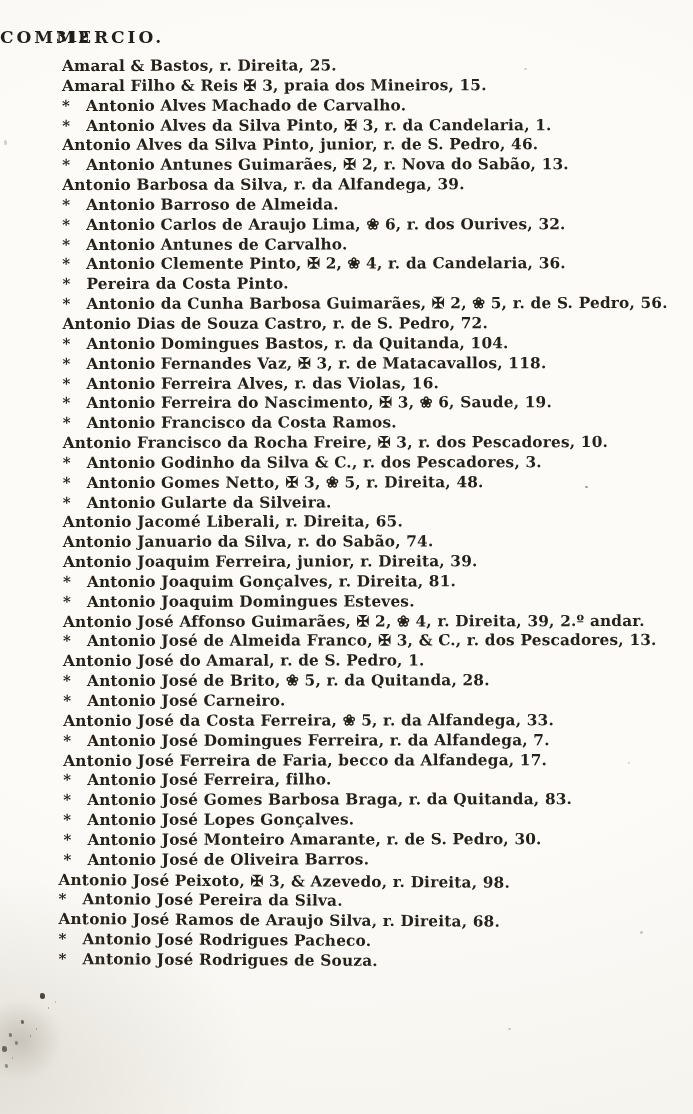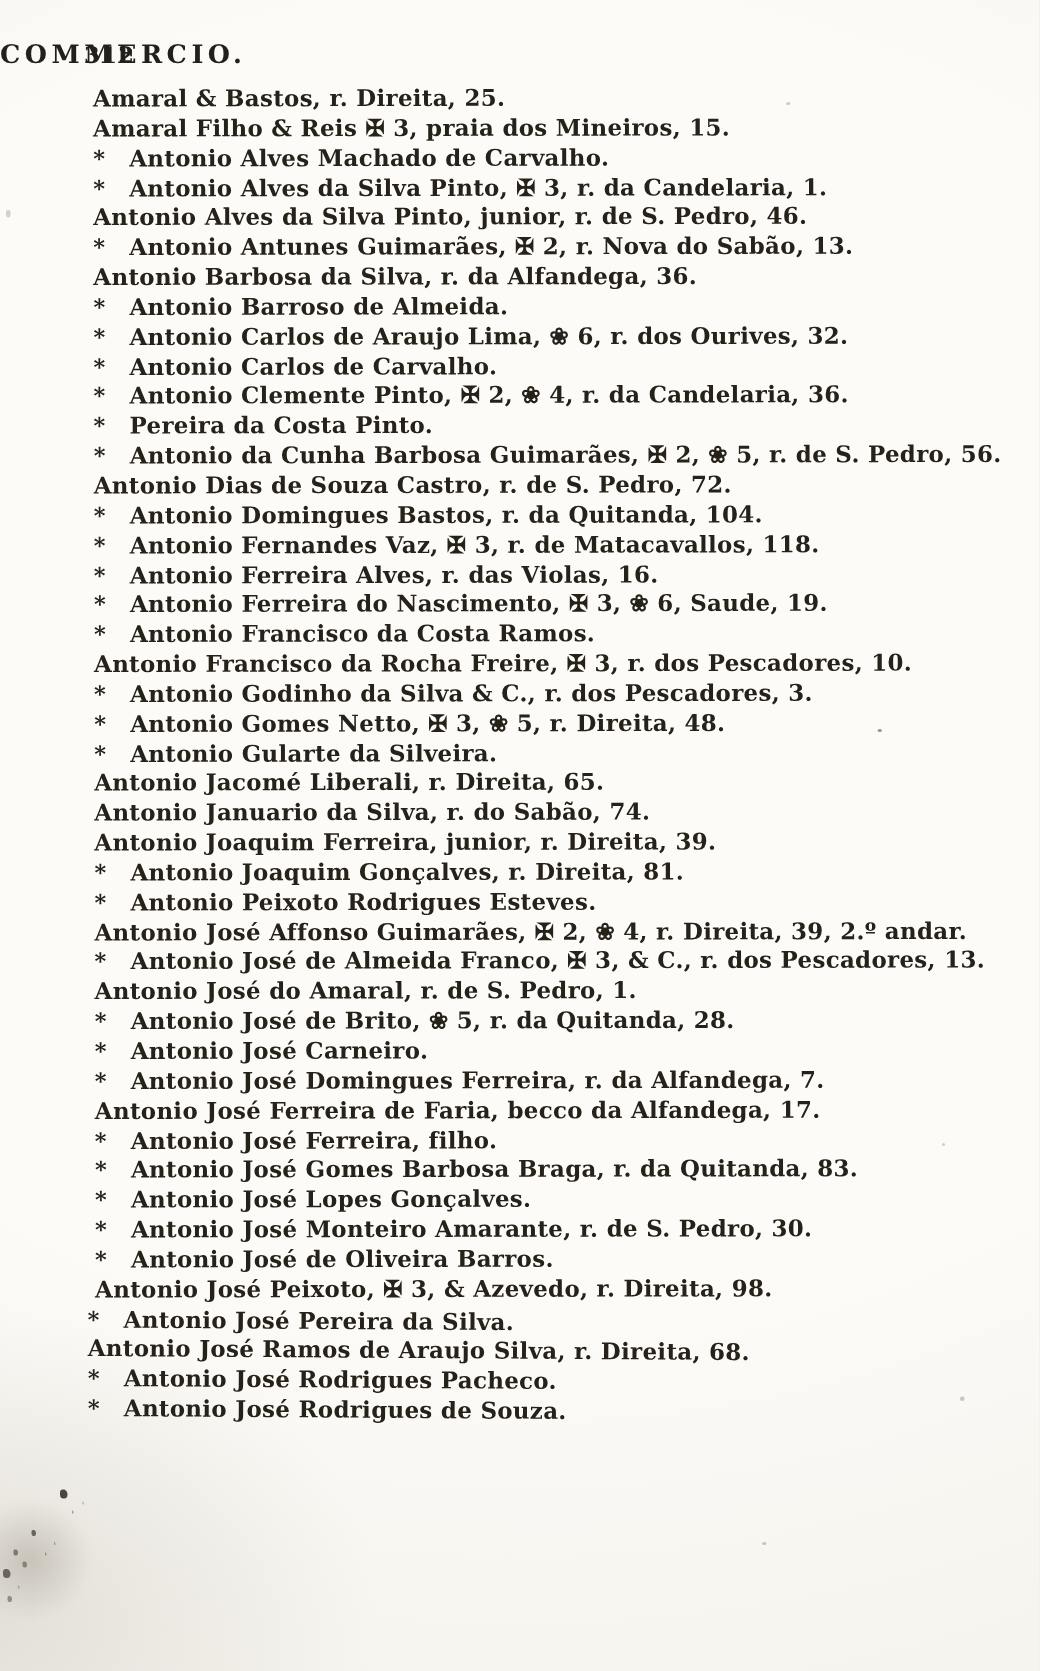--- a/index.html
+++ b/index.html
@@ -119,47 +119,48 @@
     <div class="header-title">COMMERCIO.</div>
   </div>
 
   <div class="entries">
       <div class="entry"><span class="entry-text">Amaral &amp; Bastos, r. Direita, 25.</span></div>
       <div class="entry"><span class="entry-text">Amaral Filho &amp; Reis ✠ 3, praia dos Mineiros, 15.</span></div>
       <div class="entry"><span class="star">*</span><span class="entry-text">Antonio Alves Machado de Carvalho.</span></div>
       <div class="entry"><span class="star">*</span><span class="entry-text">Antonio Alves da Silva Pinto, ✠ 3, r. da Candelaria, 1.</span></div>
       <div class="entry"><span class="entry-text">Antonio Alves da Silva Pinto, junior, r. de S. Pedro, 46.</span></div>
       <div class="entry"><span class="star">*</span><span class="entry-text">Antonio Antunes Guimarães, ✠ 2, r. Nova do Sabão, 13.</span></div>
-      <div class="entry"><span class="entry-text">Antonio Barbosa da Silva, r. da Alfandega, 36.</span></div>
+      <div class="entry"><span class="entry-text">Antonio Barbosa da Silva, r. da Alfandega, 39.</span></div>
       <div class="entry"><span class="star">*</span><span class="entry-text">Antonio Barroso de Almeida.</span></div>
       <div class="entry"><span class="star">*</span><span class="entry-text">Antonio Carlos de Araujo Lima, ❀ 6, r. dos Ourives, 32.</span></div>
-      <div class="entry"><span class="star">*</span><span class="entry-text">Antonio Carlos de Carvalho.</span></div>
+      <div class="entry"><span class="star">*</span><span class="entry-text">Antonio Antunes de Carvalho.</span></div>
       <div class="entry"><span class="star">*</span><span class="entry-text">Antonio Clemente Pinto, ✠ 2, ❀ 4, r. da Candelaria, 36.</span></div>
       <div class="entry"><span class="star">*</span><span class="entry-text">Pereira da Costa Pinto.</span></div>
       <div class="entry"><span class="star">*</span><span class="entry-text">Antonio da Cunha Barbosa Guimarães, ✠ 2, ❀ 5, r. de S. Pedro, 56.</span></div>
       <div class="entry"><span class="entry-text">Antonio Dias de Souza Castro, r. de S. Pedro, 72.</span></div>
       <div class="entry"><span class="star">*</span><span class="entry-text">Antonio Domingues Bastos, r. da Quitanda, 104.</span></div>
       <div class="entry"><span class="star">*</span><span class="entry-text">Antonio Fernandes Vaz, ✠ 3, r. de Matacavallos, 118.</span></div>
       <div class="entry"><span class="star">*</span><span class="entry-text">Antonio Ferreira Alves, r. das Violas, 16.</span></div>
       <div class="entry"><span class="star">*</span><span class="entry-text">Antonio Ferreira do Nascimento, ✠ 3, ❀ 6, Saude, 19.</span></div>
       <div class="entry"><span class="star">*</span><span class="entry-text">Antonio Francisco da Costa Ramos.</span></div>
       <div class="entry"><span class="entry-text">Antonio Francisco da Rocha Freire, ✠ 3, r. dos Pescadores, 10.</span></div>
       <div class="entry"><span class="star">*</span><span class="entry-text">Antonio Godinho da Silva &amp; C., r. dos Pescadores, 3.</span></div>
       <div class="entry"><span class="star">*</span><span class="entry-text">Antonio Gomes Netto, ✠ 3, ❀ 5, r. Direita, 48.</span></div>
       <div class="entry"><span class="star">*</span><span class="entry-text">Antonio Gularte da Silveira.</span></div>
       <div class="entry"><span class="entry-text">Antonio Jacomé Liberali, r. Direita, 65.</span></div>
       <div class="entry"><span class="entry-text">Antonio Januario da Silva, r. do Sabão, 74.</span></div>
       <div class="entry"><span class="entry-text">Antonio Joaquim Ferreira, junior, r. Direita, 39.</span></div>
       <div class="entry"><span class="star">*</span><span class="entry-text">Antonio Joaquim Gonçalves, r. Direita, 81.</span></div>
-      <div class="entry"><span class="star">*</span><span class="entry-text">Antonio Peixoto Rodrigues Esteves.</span></div>
+      <div class="entry"><span class="star">*</span><span class="entry-text">Antonio Joaquim Domingues Esteves.</span></div>
       <div class="entry"><span class="entry-text">Antonio José Affonso Guimarães, ✠ 2, ❀ 4, r. Direita, 39, 2.º andar.</span></div>
       <div class="entry"><span class="star">*</span><span class="entry-text">Antonio José de Almeida Franco, ✠ 3, &amp; C., r. dos Pescadores, 13.</span></div>
       <div class="entry"><span class="entry-text">Antonio José do Amaral, r. de S. Pedro, 1.</span></div>
       <div class="entry"><span class="star">*</span><span class="entry-text">Antonio José de Brito, ❀ 5, r. da Quitanda, 28.</span></div>
       <div class="entry"><span class="star">*</span><span class="entry-text">Antonio José Carneiro.</span></div>
+      <div class="entry"><span class="entry-text">Antonio José da Costa Ferreira, ❀ 5, r. da Alfandega, 33.</span></div>
       <div class="entry"><span class="star">*</span><span class="entry-text">Antonio José Domingues Ferreira, r. da Alfandega, 7.</span></div>
       <div class="entry"><span class="entry-text">Antonio José Ferreira de Faria, becco da Alfandega, 17.</span></div>
       <div class="entry"><span class="star">*</span><span class="entry-text">Antonio José Ferreira, filho.</span></div>
       <div class="entry"><span class="star">*</span><span class="entry-text">Antonio José Gomes Barbosa Braga, r. da Quitanda, 83.</span></div>
       <div class="entry"><span class="star">*</span><span class="entry-text">Antonio José Lopes Gonçalves.</span></div>
       <div class="entry"><span class="star">*</span><span class="entry-text">Antonio José Monteiro Amarante, r. de S. Pedro, 30.</span></div>
       <div class="entry"><span class="star">*</span><span class="entry-text">Antonio José de Oliveira Barros.</span></div>
       <div class="entry"><span class="entry-text">Antonio José Peixoto, ✠ 3, &amp; Azevedo, r. Direita, 98.</span></div>
       <div class="entry"><span class="star">*</span><span class="entry-text">Antonio José Pereira da Silva.</span></div>
       <div class="entry"><span class="entry-text">Antonio José Ramos de Araujo Silva, r. Direita, 68.</span></div>

